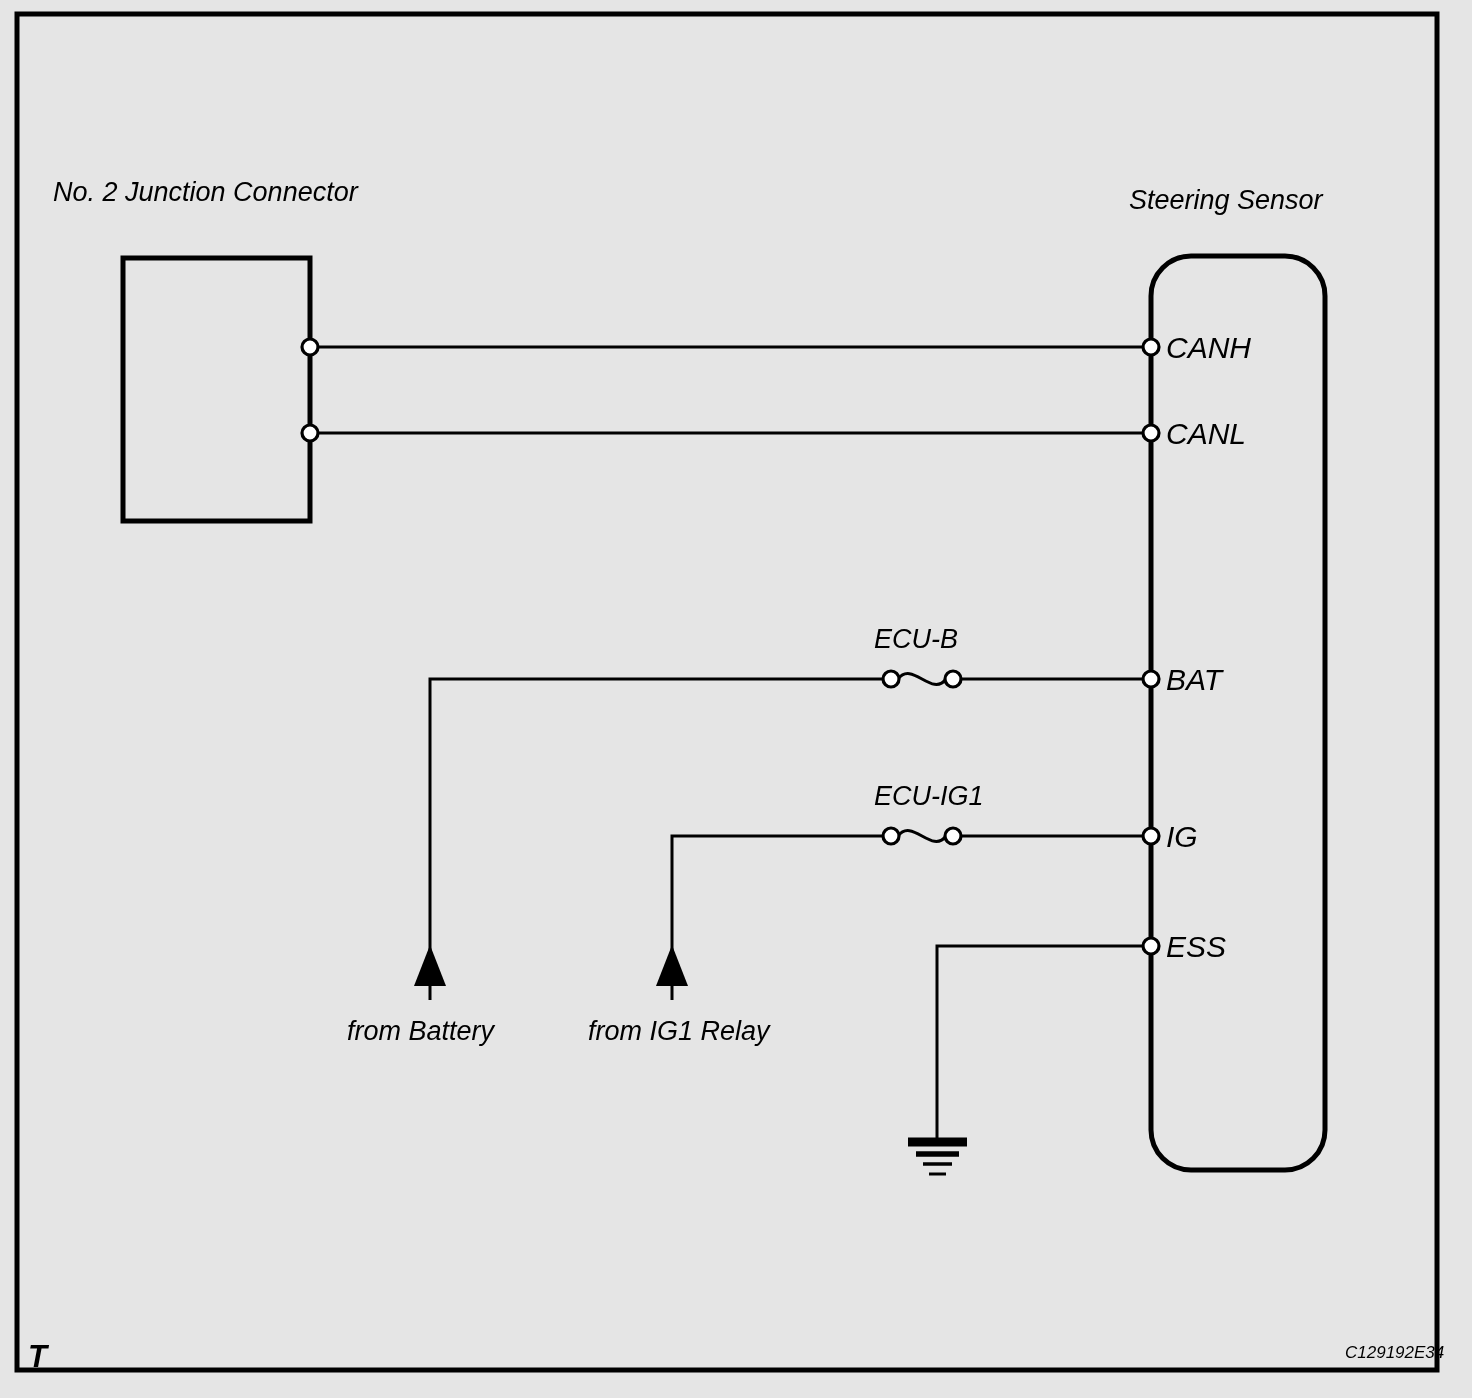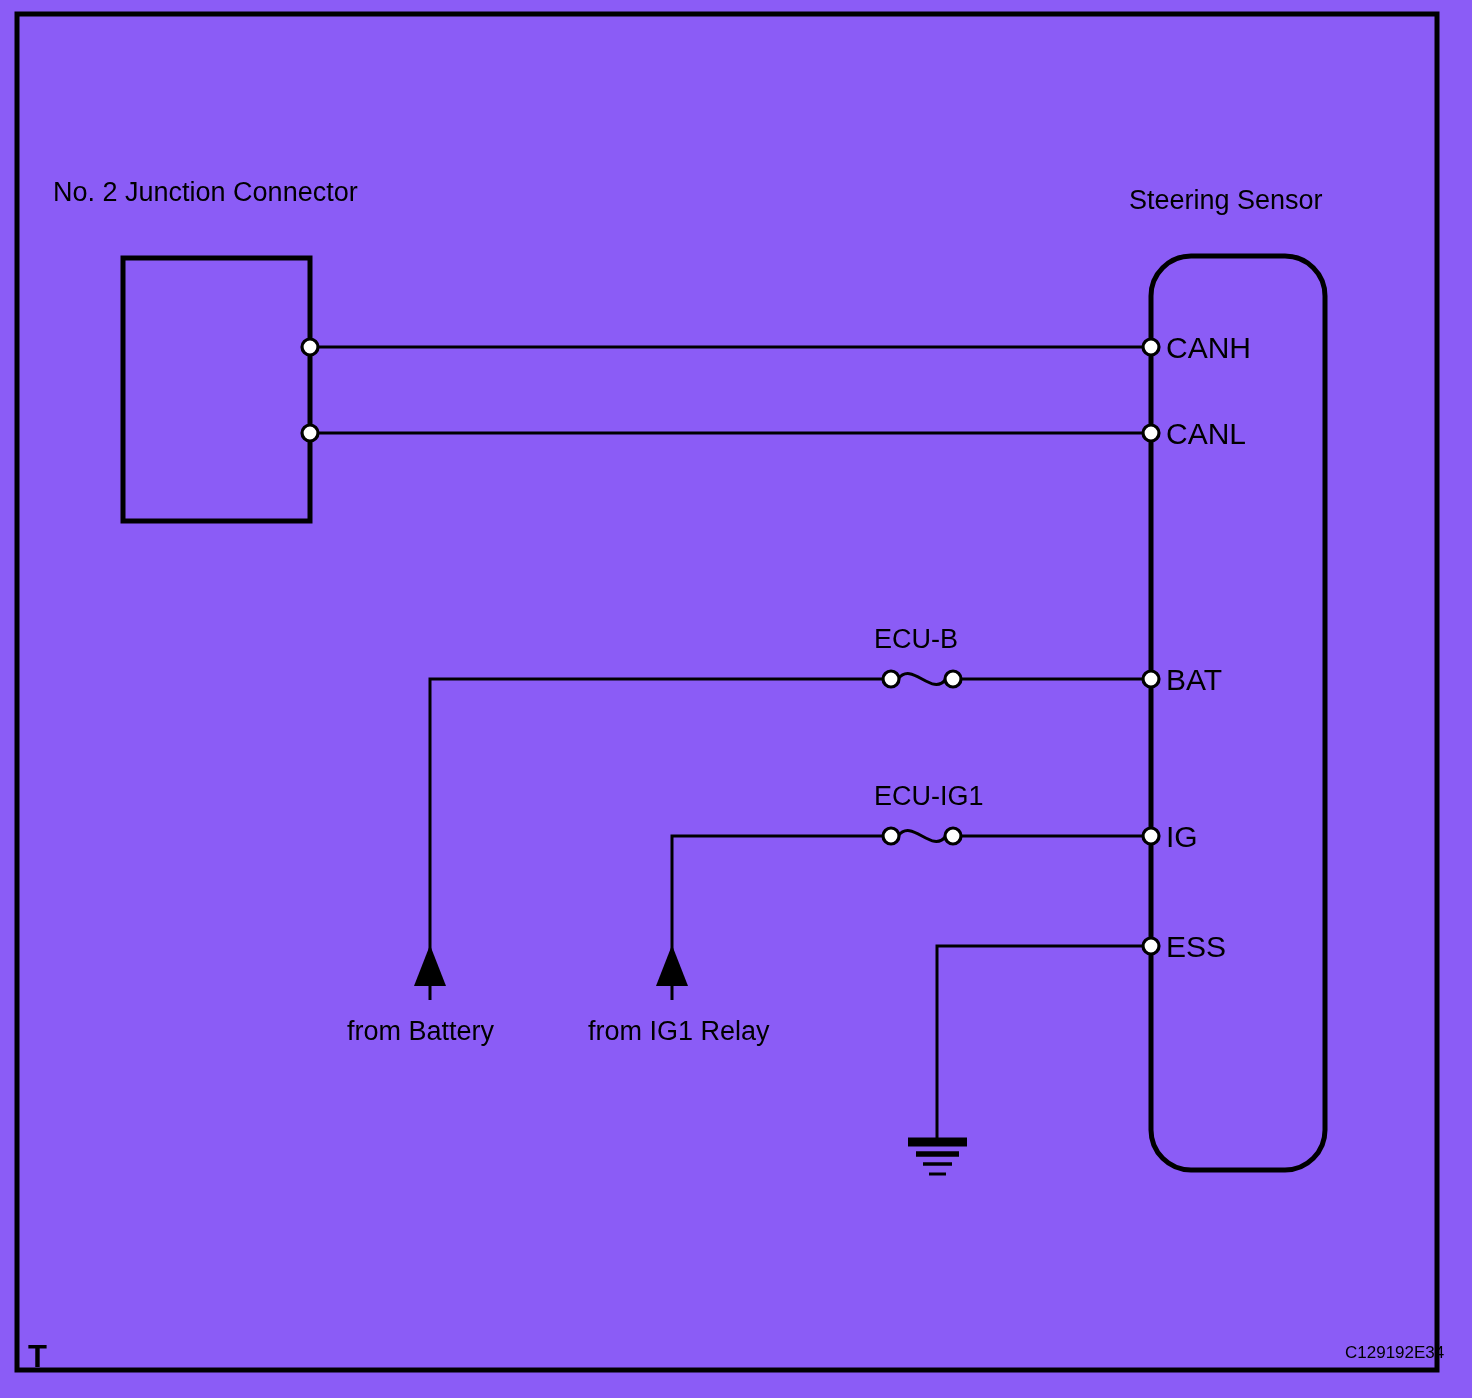--- a/index.html
+++ b/index.html
@@ -9,22 +9,23 @@
     background: #ffffff;
   }
   body {
     font-family: "Liberation Sans", sans-serif;
     -webkit-font-smoothing: antialiased;
   }
   #page {
     position: relative;
     width: 1472px;
     height: 1398px;
-    background: #8b5cf6;
+    background: #e5e5e5;
     overflow: hidden;
+    font-style: italic;
   }
   #diagram-svg {
     position: absolute;
     left: 0;
     top: 0;
     width: 1472px;
     height: 1398px;
     display: block;
   }
   .dg-text {

